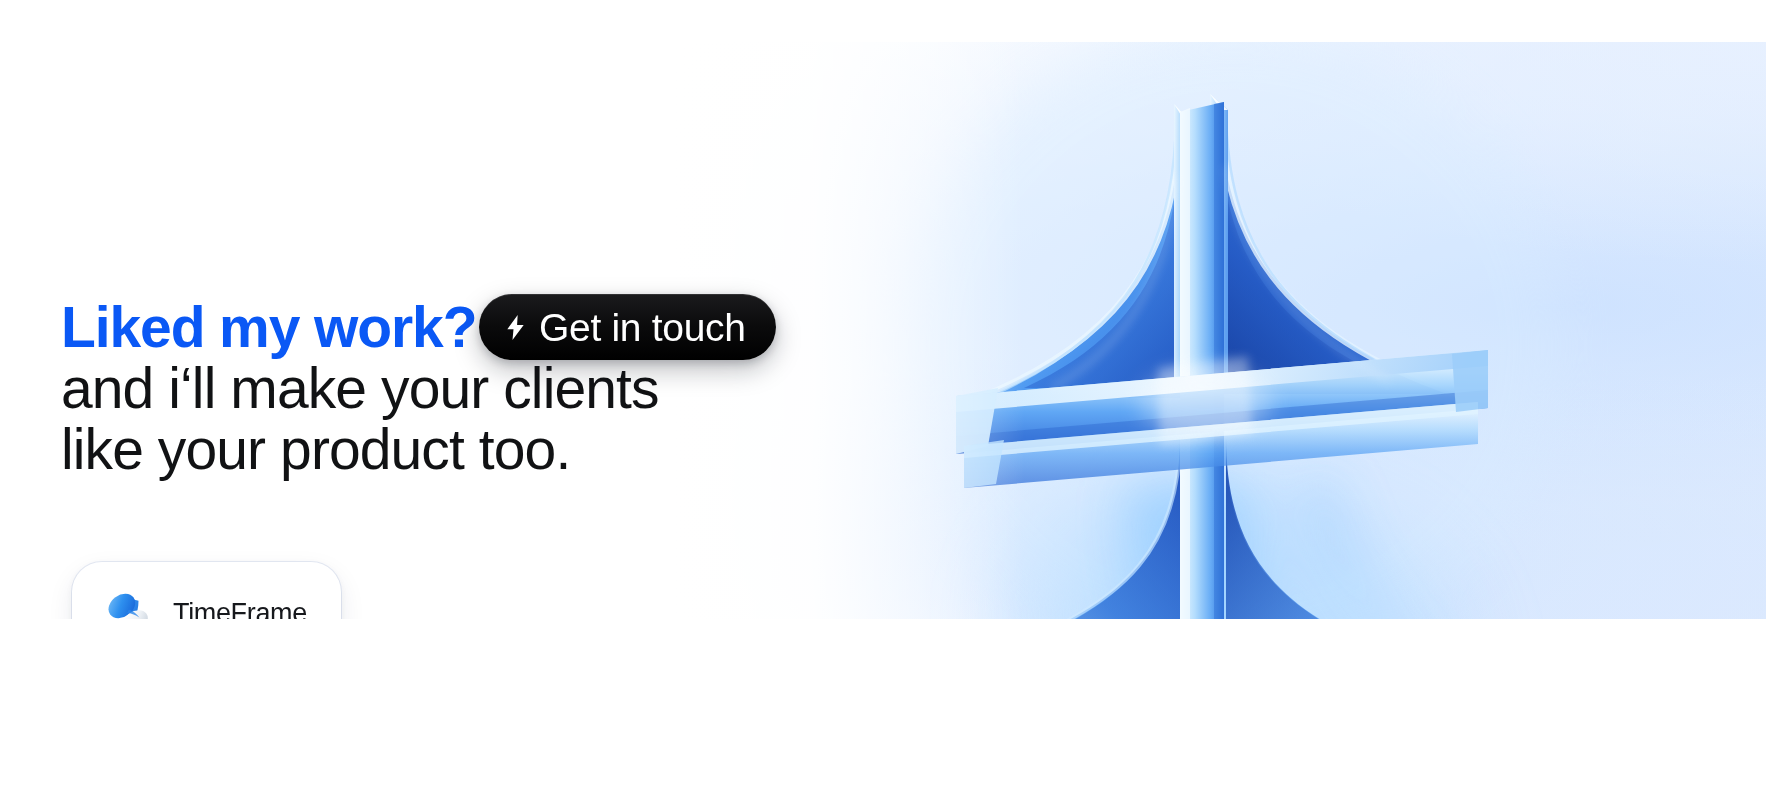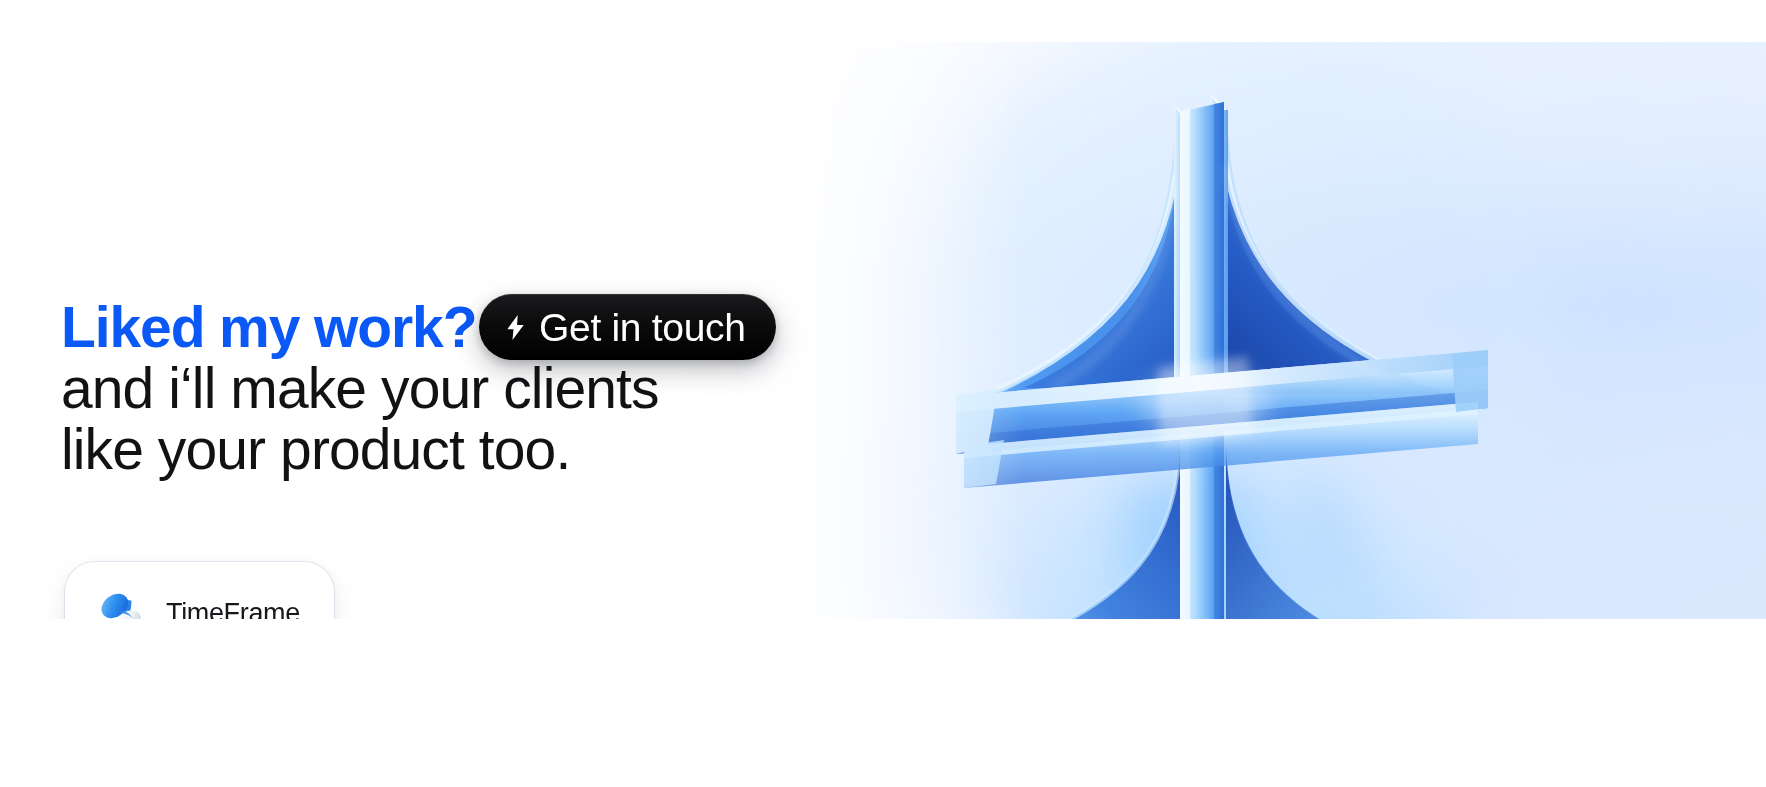--- a/index.html
+++ b/index.html
@@ -113,21 +113,21 @@
     font-size:39px;
     line-height:29px;
     letter-spacing:-0.3px;
     font-weight:400;
     white-space:nowrap;
   }
 
   
   #chip-row {
     position:absolute;
-    left:4px; top:520px;
+    left:11px; top:520px;
     display:flex;
     align-items:center;
     gap:22px;
   }
   .chip {
     display:inline-flex;
     align-items:center;
     height:102px;
     background:#ffffff;
     border-radius:30px;

